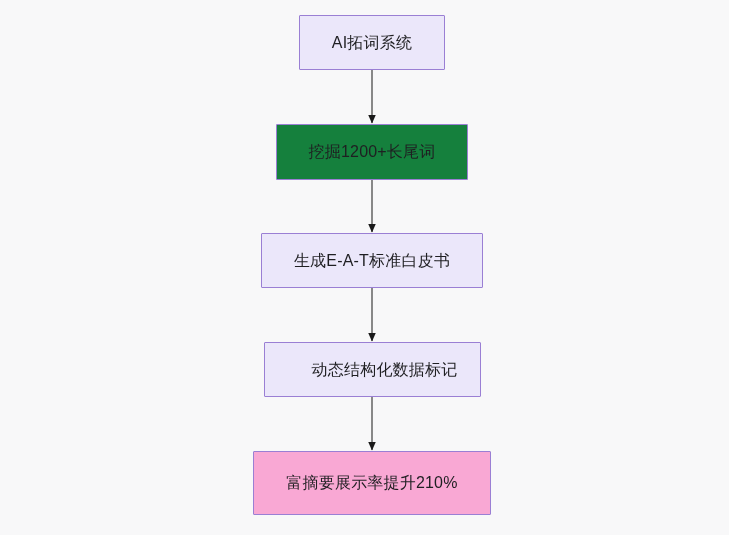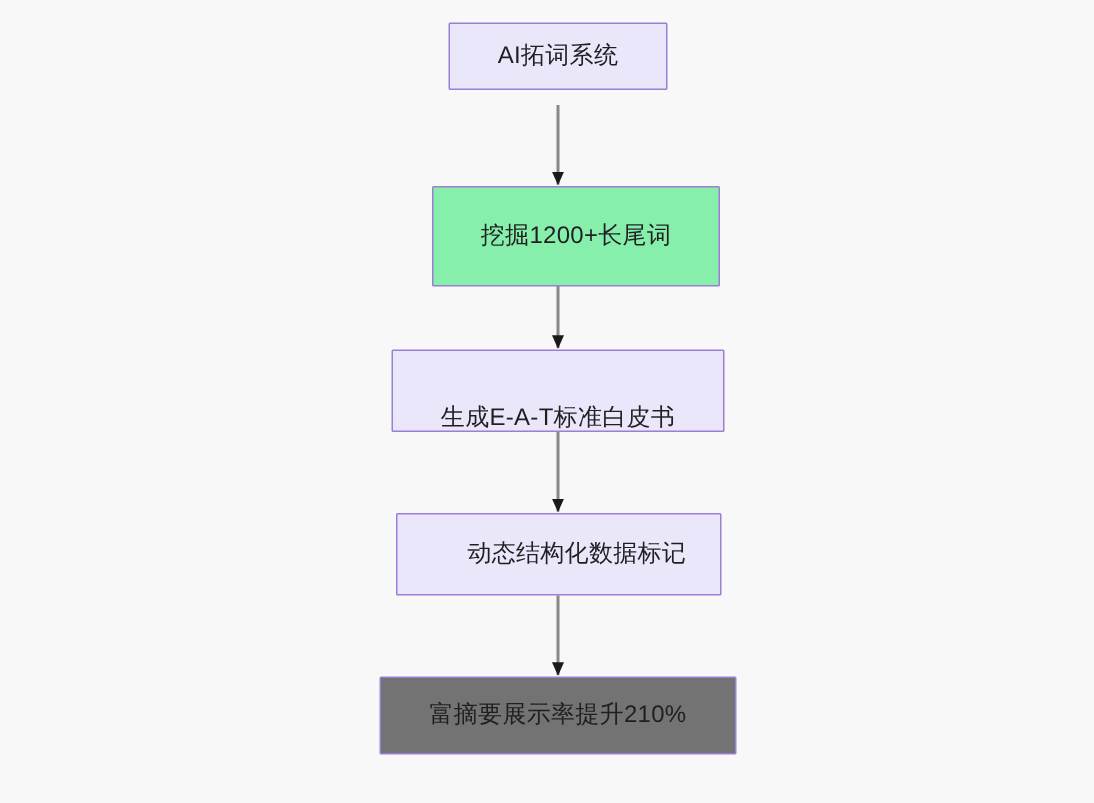--- a/index.html
+++ b/index.html
@@ -55,33 +55,33 @@
       <marker id="arrowhead" markerWidth="10" markerHeight="8" refX="8.5" refY="4" orient="auto" markerUnits="userSpaceOnUse">
         <path d="M 0 0 L 9 4 L 0 8 z" fill="#1a1a1a"></path>
       </marker>
     </defs>
     <line x1="372" y1="70" x2="372" y2="123" stroke="#888888" stroke-width="2" marker-end="url(#arrowhead)"></line>
     <line x1="372" y1="180" x2="372" y2="232" stroke="#888888" stroke-width="2" marker-end="url(#arrowhead)"></line>
     <line x1="372" y1="288" x2="372" y2="341" stroke="#888888" stroke-width="2" marker-end="url(#arrowhead)"></line>
     <line x1="372" y1="397" x2="372" y2="450" stroke="#888888" stroke-width="2" marker-end="url(#arrowhead)"></line>
   </svg>
 
-  <div class="node" id="n1" style="left: 299px; top: 15px; width: 146px; height: 45px; background: rgb(235, 231, 250); border-color: rgb(154, 127, 212); color: rgb(31, 31, 34);">
+  <div class="node" id="n1" style="left: 299px; top: 15px; width: 146px; height: 55px; background: rgb(235, 231, 250); border-color: rgb(154, 127, 212); color: rgb(31, 31, 34);">
     <span class="node-label">AI拓词系统</span>
   </div>
 
-  <div class="node" id="n2" style="left: 288px; top: 124px; width: 192px; height: 67px; background: #86efac; border-color: rgb(154, 127, 212); color: rgb(31, 31, 34);">
+  <div class="node" id="n2" style="left: 276px; top: 124px; width: 192px; height: 56px; background: #15803d; border-color: rgb(154, 127, 212); color: rgb(31, 31, 34);">
     <span class="node-label">挖掘1200+长尾词</span>
   </div>
 
-  <div class="node" id="n3" style="left: 261px; top: 233px; width: 222px; height: 55px; background: rgb(235, 231, 250); border-color: rgb(154, 127, 212); color: rgb(31, 31, 34); align-items: flex-end;">
+  <div class="node" id="n3" style="left: 261px; top: 233px; width: 222px; height: 55px; background: rgb(235, 231, 250); border-color: rgb(154, 127, 212); color: rgb(31, 31, 34);">
     <span class="node-label">生成E-A-T标准白皮书</span>
   </div>
 
   <div class="node" id="n4" style="left: 264px; top: 342px; width: 217px; height: 55px; background: rgb(235, 231, 250); border-color: rgb(154, 127, 212); color: rgb(31, 31, 34); padding-left: 24px;">
     <span class="node-label">动态结构化数据标记</span>
   </div>
 
-  <div class="node" id="n5" style="left: 253px; top: 451px; width: 238px; height: 52px; background: #737373; border-color: rgb(154, 127, 212); color: rgb(31, 31, 34);">
+  <div class="node" id="n5" style="left: 253px; top: 451px; width: 238px; height: 64px; background: #f9a8d4; border-color: rgb(154, 127, 212); color: rgb(31, 31, 34);">
     <span class="node-label">富摘要展示率提升210%</span>
   </div>
 
 </div>
 
 </body></html>

